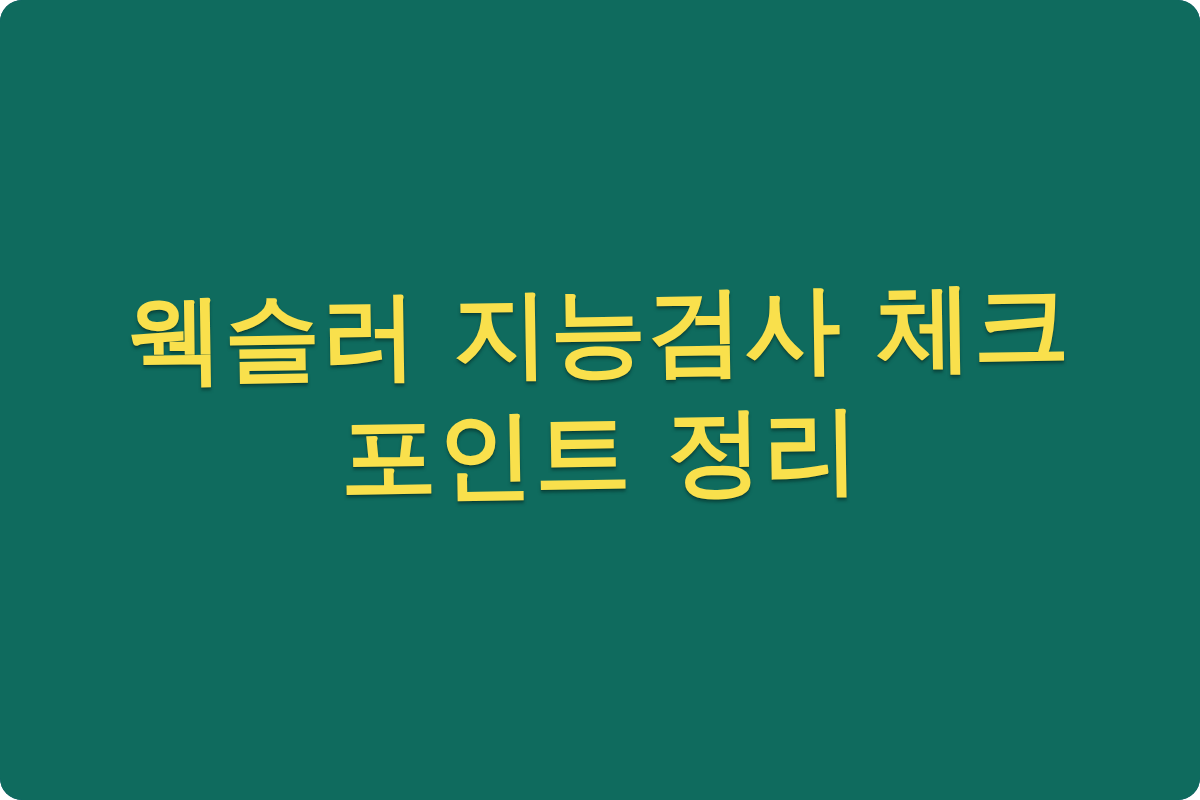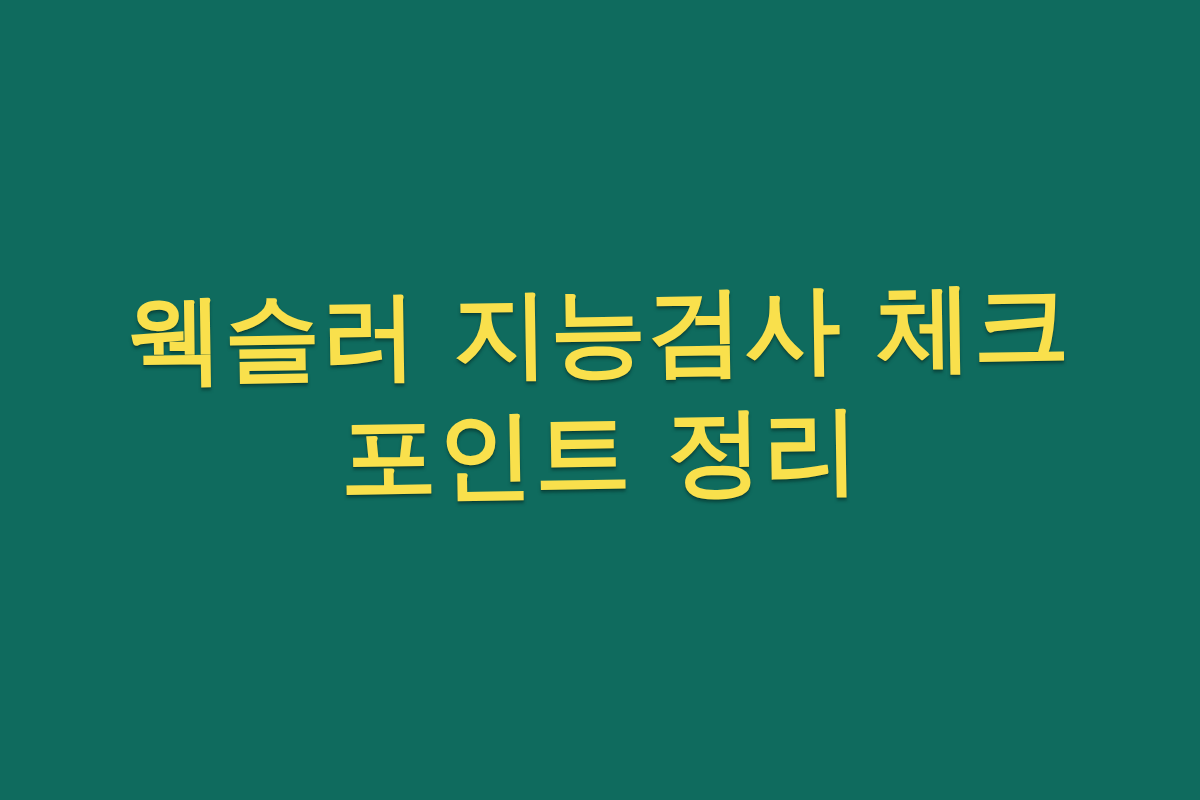--- a/index.html
+++ b/index.html
@@ -64,21 +64,21 @@
 
   #title-line-2 {
     font-size: 96px;
     line-height: 1.24;
     margin-top: 2px;
   }
 </style>
 </head>
 <body>
 
-<div id="thumbnail-canvas" style="background: #0c4a6e;">
+<div id="thumbnail-canvas" style="background: #0c4a6e; border-radius: 22px;">
 
   <div id="title-block" style="transform: rotate(-0.9deg);">
 
     <span class="title-line" id="title-line-1" style="color: rgb(249, 224, 76);">웩슬러 지능검사 체크</span>
 
     <span class="title-line" id="title-line-2" style="color: rgb(249, 224, 76);">포인트 정리</span>
 
   </div>
 
 </div>

